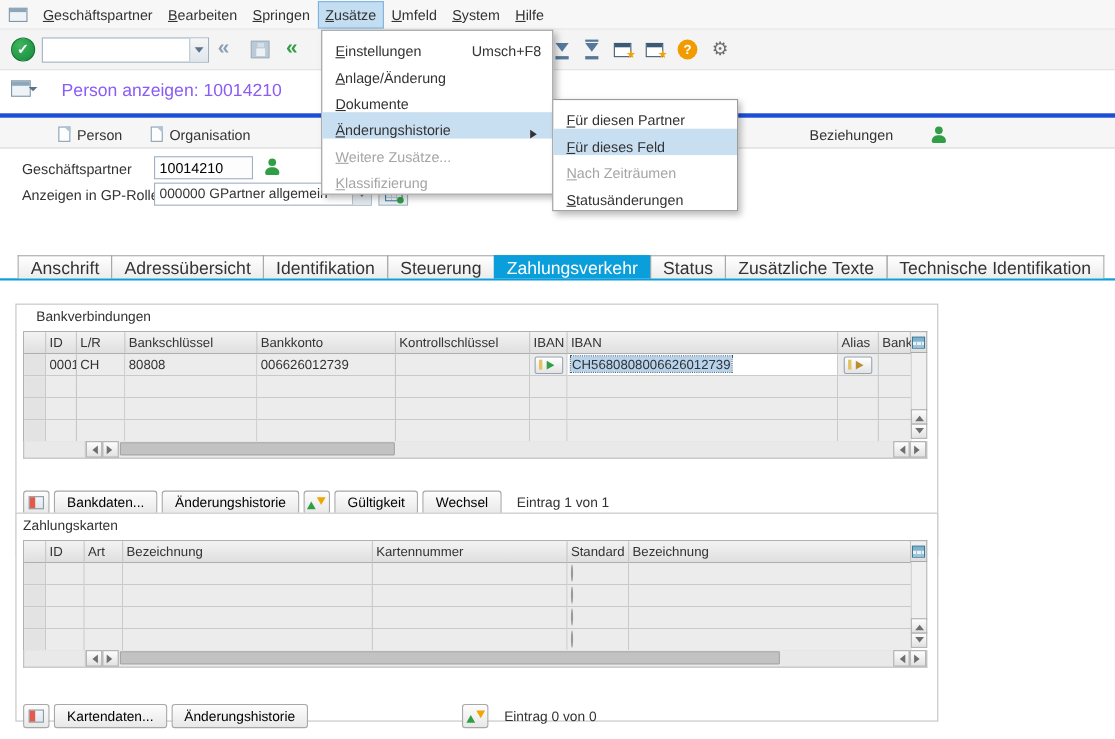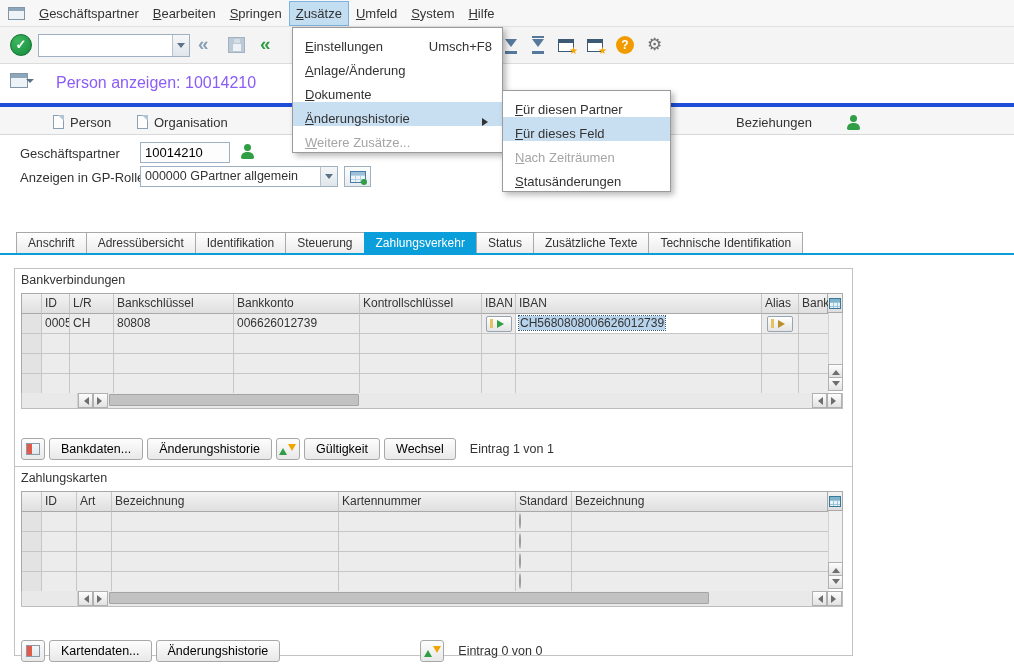--- a/index.html
+++ b/index.html
@@ -89,28 +89,28 @@
   .tri-d { border:4px solid transparent; border-top:5px solid #5a7388; margin-top:4px; }
   .tri-r { border:4px solid transparent; border-left:6px solid #333; }
   .tri-sl { border:4px solid transparent; border-right:5px solid #6e6e6e; margin-left:-2px; }
   .tri-sr { border:4px solid transparent; border-left:5px solid #6e6e6e; margin-right:-2px; }
   .tri-su { border:4px solid transparent; border-bottom:5px solid #6e6e6e; margin-bottom:2px; }
   .tri-sd { border:4px solid transparent; border-top:5px solid #6e6e6e; margin-top:2px; }
 
   
   .tabstrip { position:absolute; left:16px; top:232px; display:flex; z-index:5; }
   .tab { border:1px solid #a9a9a9; border-bottom:none; background:linear-gradient(#ffffff,#ececec);
-         padding:3px 11px; height:21px; font-size:12px; margin-left:-1px; white-space:nowrap; cursor:default; }
+         padding:3px 11px; height:21px; font-size:16px; margin-left:-1px; white-space:nowrap; cursor:default; }
   .tab:first-child { margin-left:0; }
   .tab.active { background:#0a9edb; border-color:#0a9edb; color:#fff; }
   .tab-underline { position:absolute; left:0; top:253px; width:1014px; height:2px; background:#0a9edb; }
 
   
   .group { position:absolute; left:14px; width:839px; border:1px solid #c3c3c3; background:#fff; }
-  #bank-group { top:268px; height:230px; }
+  #bank-group { top:276px; height:230px;padding-left:12px; }
   #card-group { top:466px; height:190px; }
   .group-title { padding:4px 6px 2px; font-size:12.5px; }
 
   
   .tablewrap { position:absolute; left:6px; top:24px; width:822px; }
   .tbl { width:807px; border:1px solid #a9a9a9; }
   .t-row { display:flex; height:20px; }
   .t-row.head { background:linear-gradient(#f3f3f3,#dedede); }
   .t-cell { border-right:1px solid #c6c6c6; border-bottom:1px solid #c6c6c6; padding:2px 3px;
             font-size:12px; line-height:15px; overflow:hidden; white-space:nowrap; background:#ececec; flex:none; }
@@ -272,21 +272,21 @@
           <div class="t-cell bc3">Bankschlüssel</div>
           <div class="t-cell bc4">Bankkonto</div>
           <div class="t-cell bc5">Kontrollschlüssel</div>
           <div class="t-cell bc6">IBAN</div>
           <div class="t-cell bc7">IBAN</div>
           <div class="t-cell bc8">Alias</div>
           <div class="t-cell bc9">Bank</div>
         </div>
         <div class="t-row">
           <div class="t-cell bc0 selcol"></div>
-          <div class="t-cell bc1">0005</div>
+          <div class="t-cell bc1">0001</div>
           <div class="t-cell bc2">CH</div>
           <div class="t-cell bc3">80808</div>
           <div class="t-cell bc4">006626012739</div>
           <div class="t-cell bc5"></div>
           <div class="t-cell bc6 center">
             <span class="cellbtn">
                 <span class="ico-export-base"></span>
                 <span class="ico-export"></span>
               </span>
           </div>
@@ -500,20 +500,23 @@
     <div class="mp-item">
       <span class="lbl accel">Dokumente</span>
     </div>
     <div class="mp-item hl">
       <span class="lbl accel">Änderungshistorie</span>
       <i class="tri tri-r arrow"></i>
     </div>
     <div class="mp-item dis">
       <span class="lbl accel">Weitere Zusätze...</span>
     </div>
+    <div class="mp-item dis">
+      <span class="lbl accel">Klassifizierung</span>
+    </div>
   </div>
 
   <div class="submenu">
     <div class="mp-item">
       <span class="lbl accel">Für diesen Partner</span>
     </div>
     <div class="mp-item hl">
       <span class="lbl accel">Für dieses Feld</span>
     </div>
     <div class="mp-item dis">

